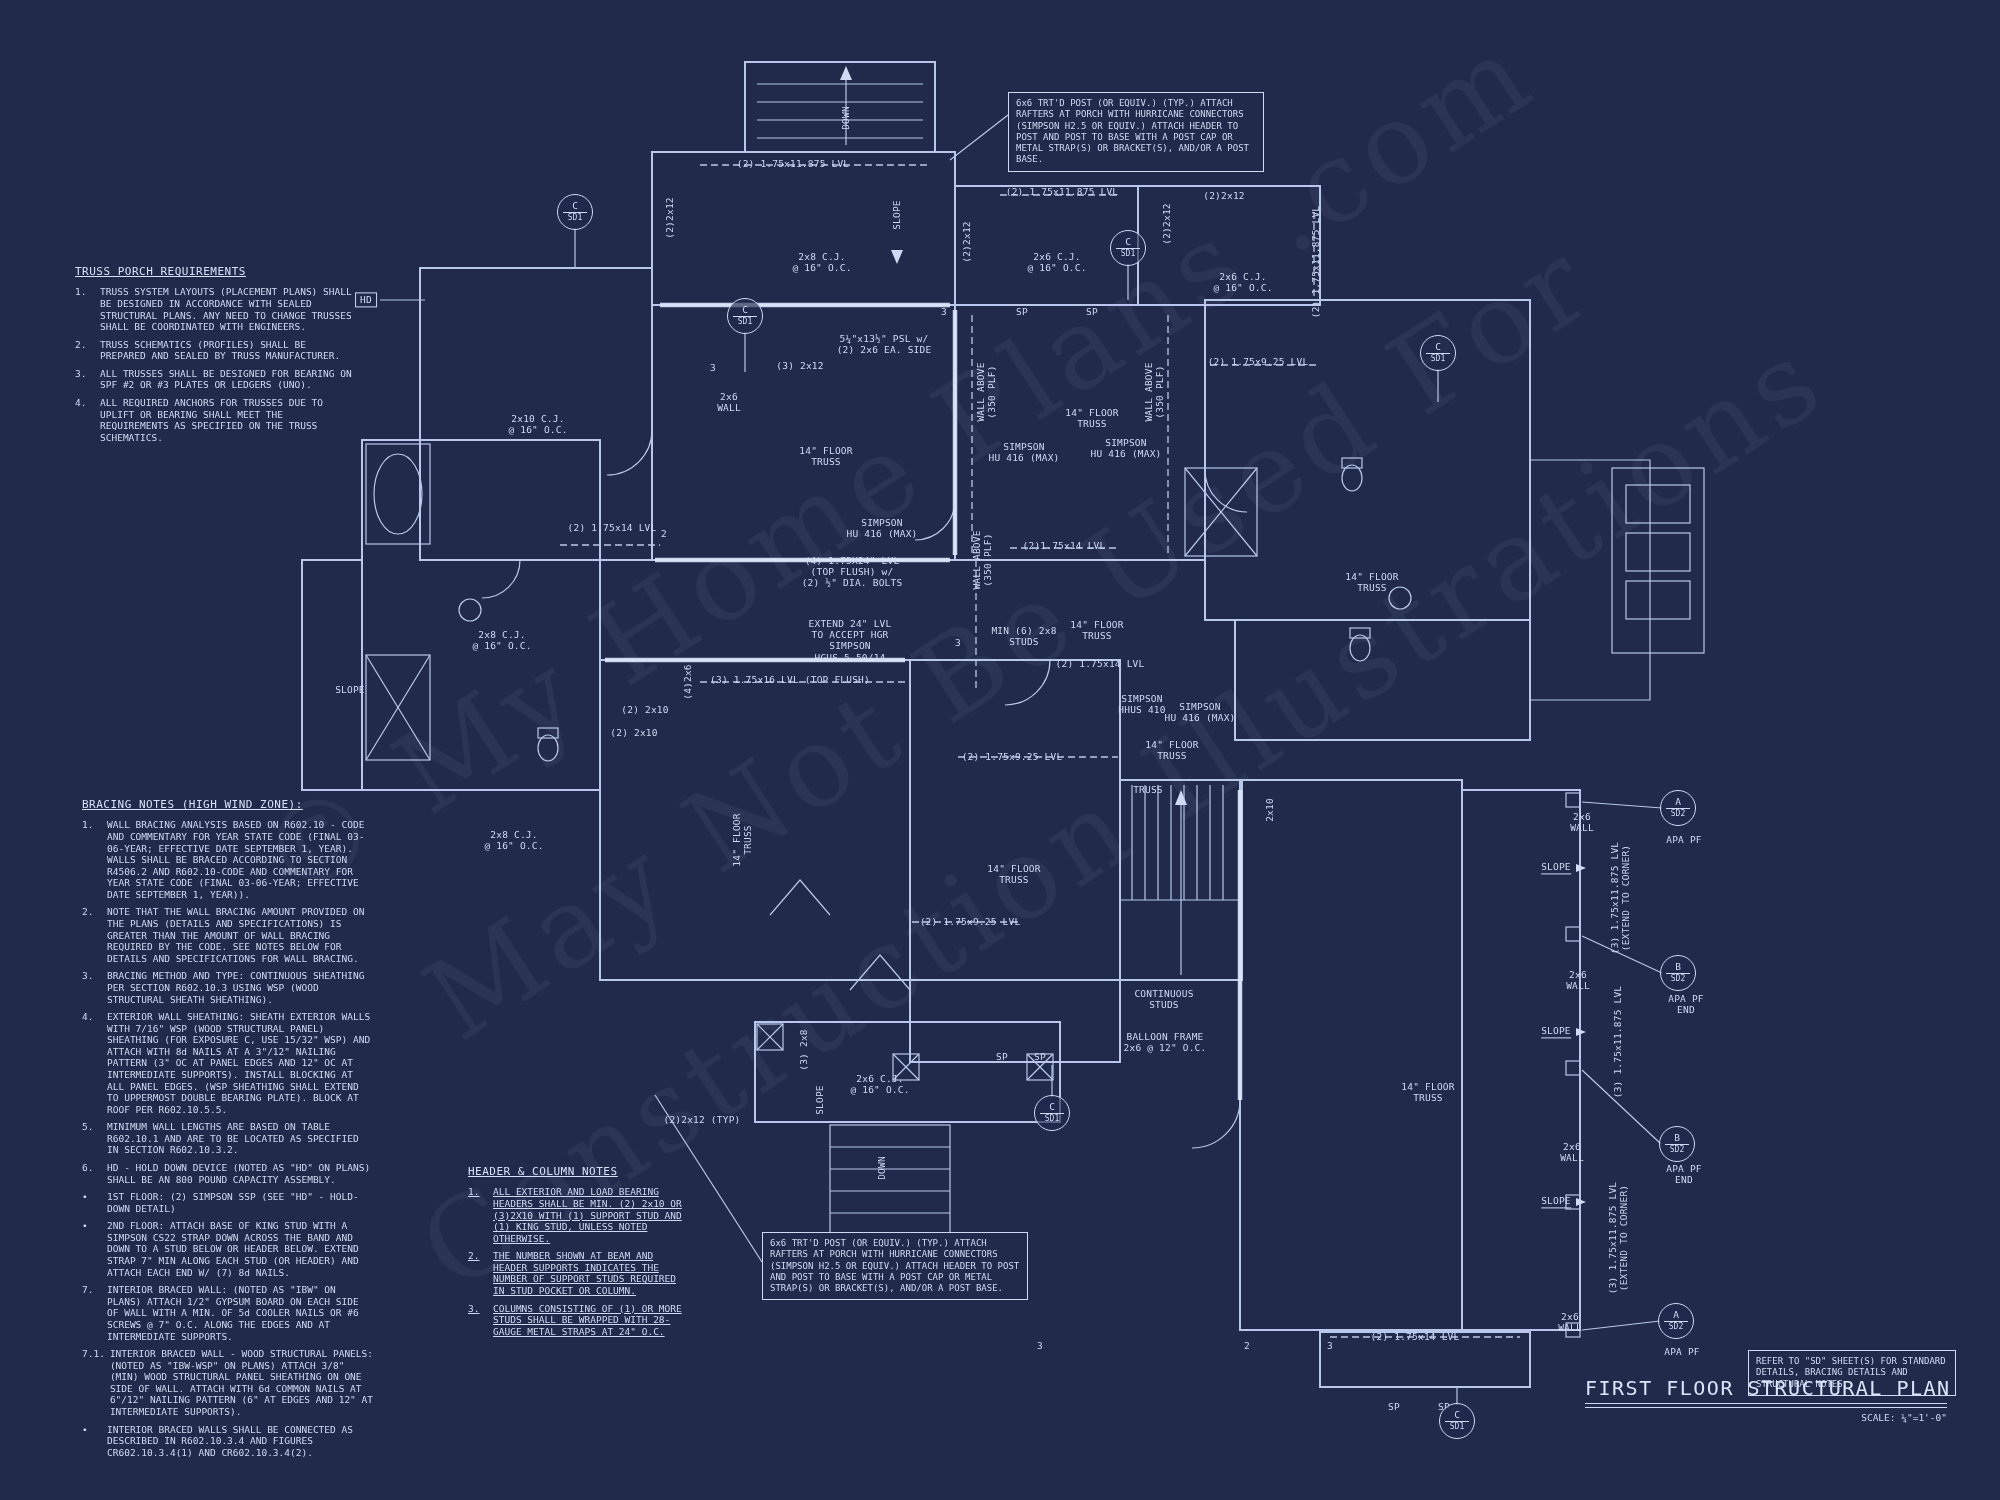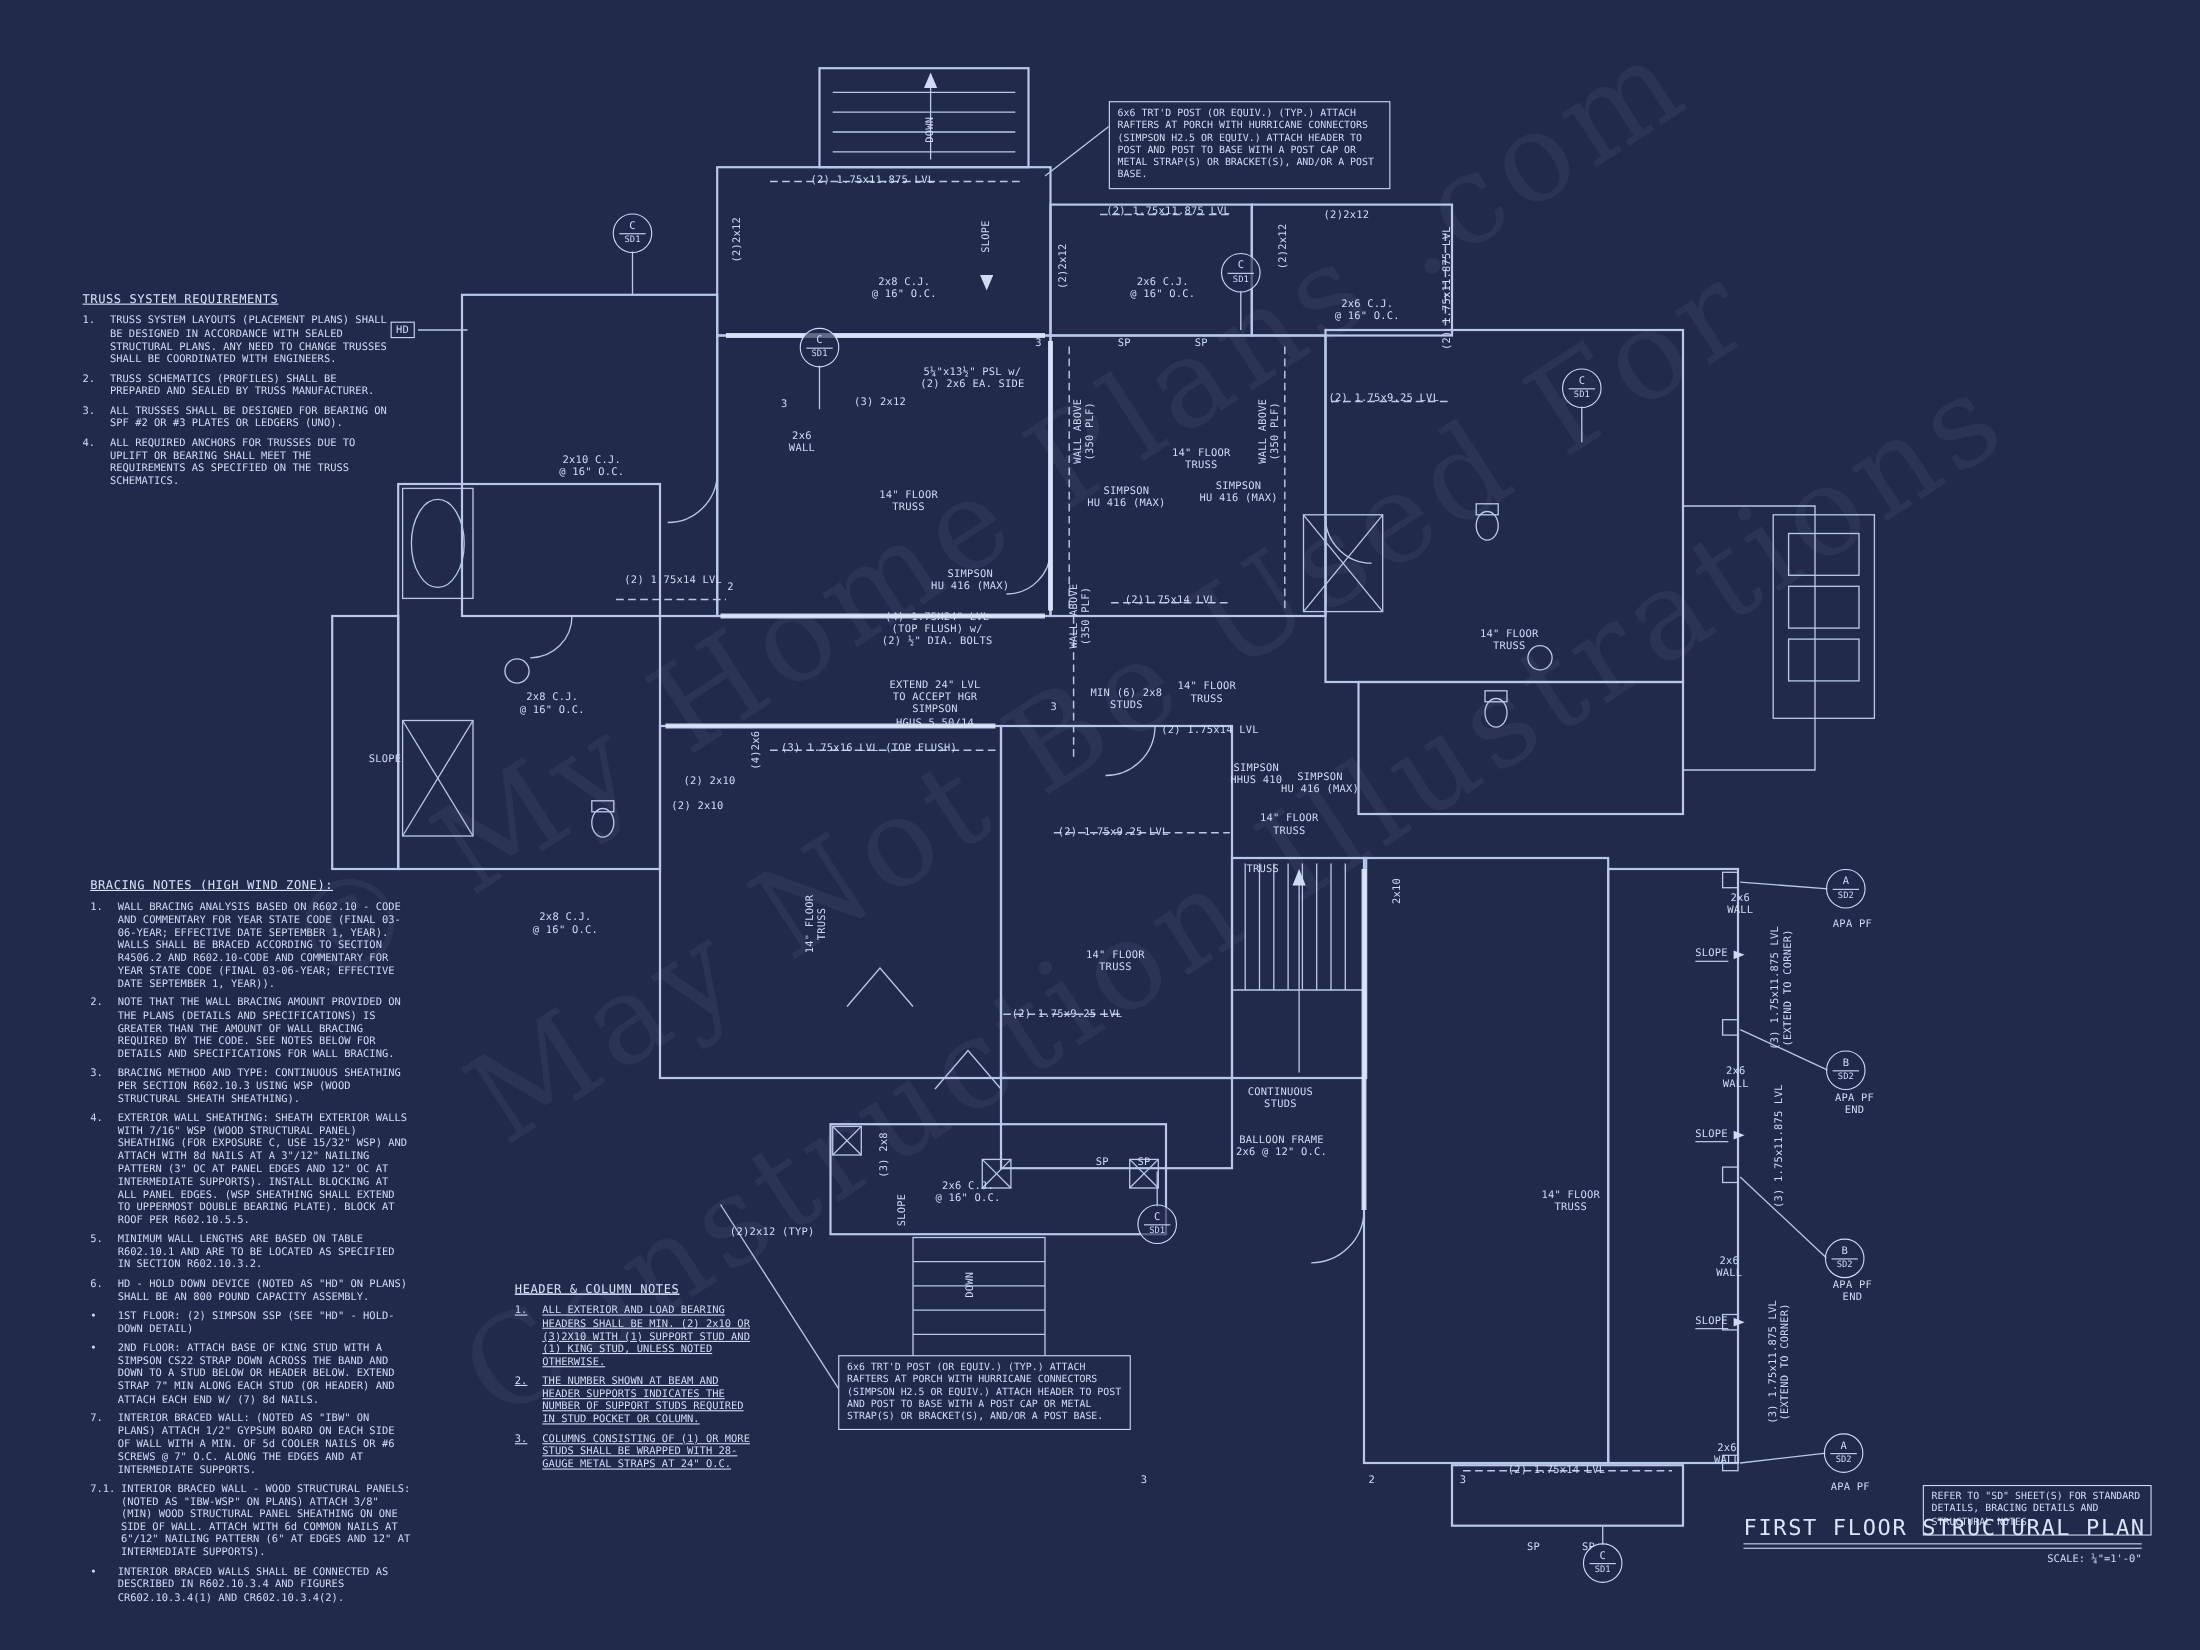--- a/index.html
+++ b/index.html
@@ -360,21 +360,21 @@
         <div class="co-letter">B</div>
         <div class="co-sheet">SD2</div>
       </div>
       <div class="callout" style="left: 1676px; top: 1321px;">
         <div class="co-letter">A</div>
         <div class="co-sheet">SD2</div>
       </div>
     </div>
 
   <div class="notes" style="left:75px;top:265px;width:278px;">
-    <h3>TRUSS SYSTEM REQUIREMENTS</h3>
+    <h3>TRUSS PORCH REQUIREMENTS</h3>
     <div>
         <div class="note-item">
           <span class="note-num">1.</span>
           <span class="note-text">TRUSS SYSTEM LAYOUTS (PLACEMENT PLANS) SHALL BE DESIGNED IN ACCORDANCE WITH SEALED STRUCTURAL PLANS. ANY NEED TO CHANGE TRUSSES SHALL BE COORDINATED WITH ENGINEERS.</span>
         </div>
         <div class="note-item">
           <span class="note-num">2.</span>
           <span class="note-text">TRUSS SCHEMATICS (PROFILES) SHALL BE PREPARED AND SEALED BY TRUSS MANUFACTURER.</span>
         </div>
         <div class="note-item">

